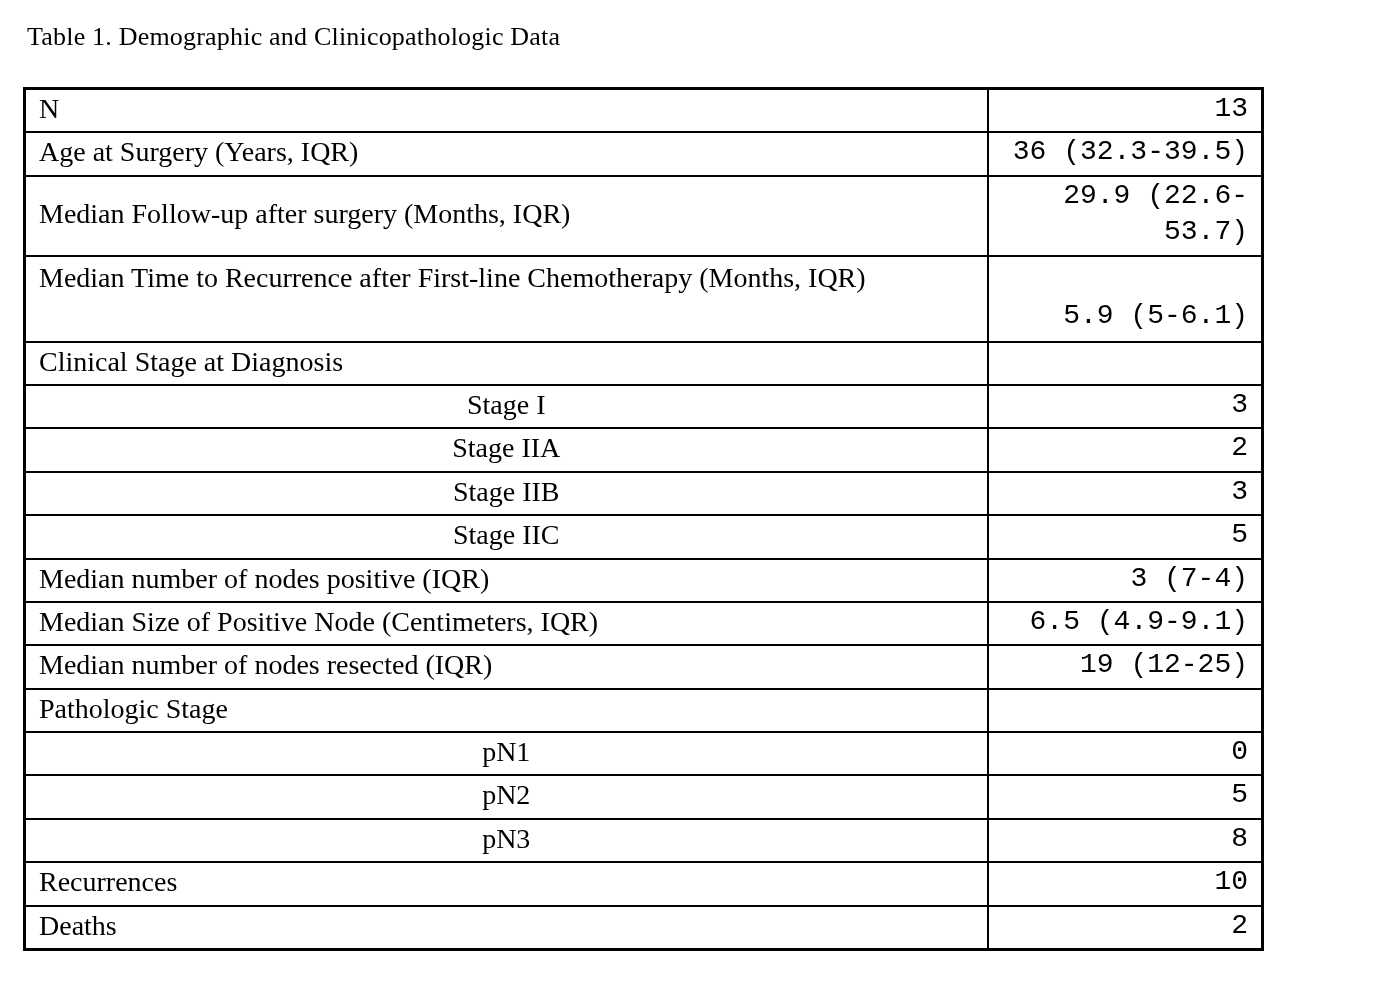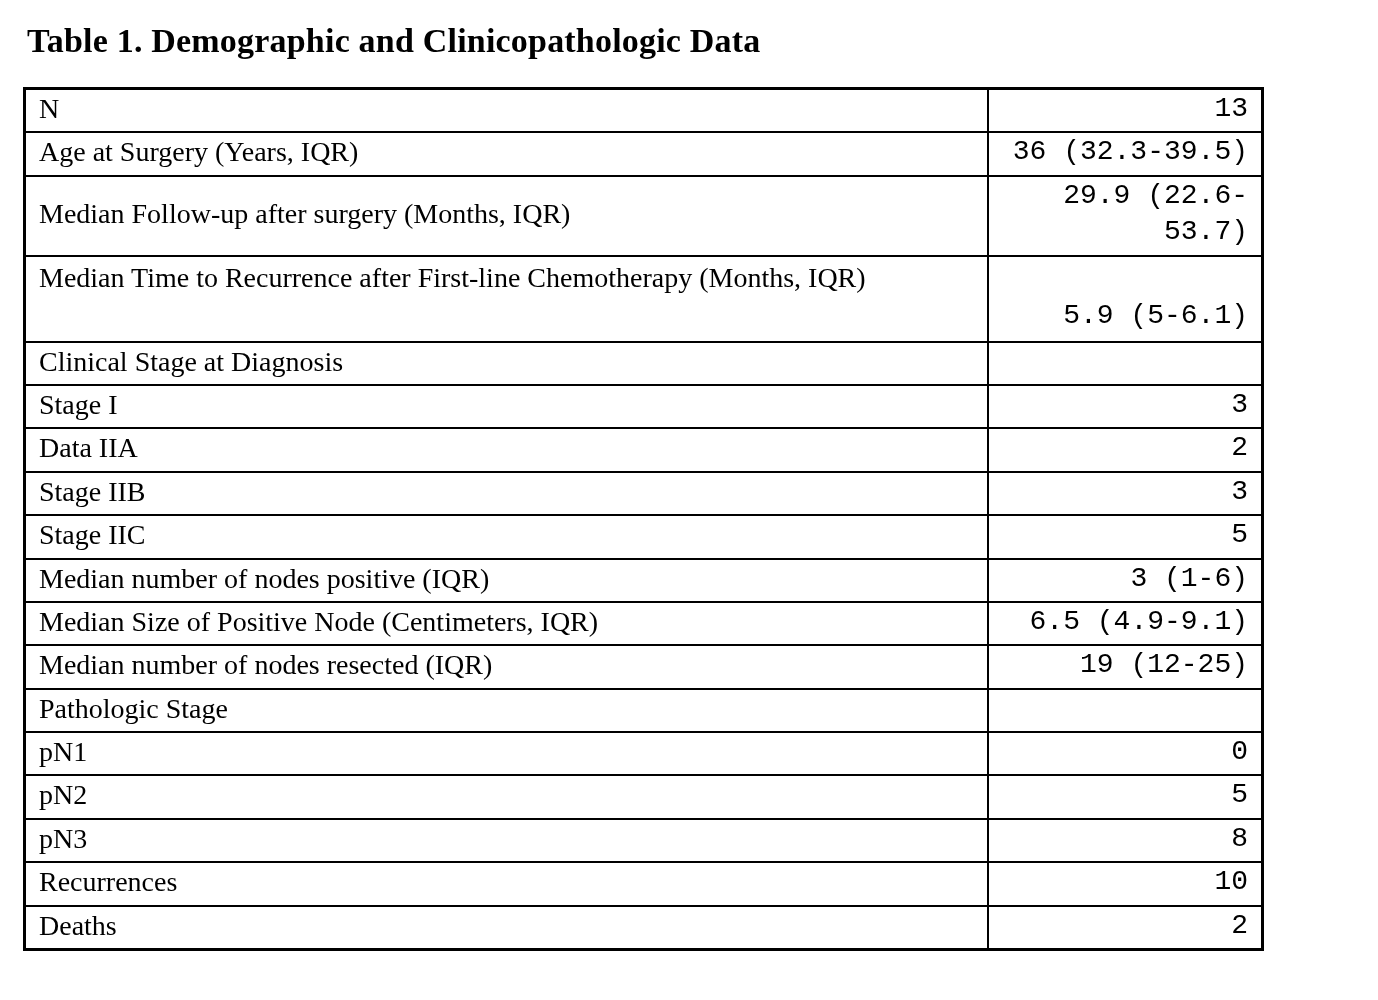--- a/index.html
+++ b/index.html
@@ -14,22 +14,22 @@
     width: 1378px;
     height: 1000px;
     background: #ffffff;
     overflow: hidden;
   }
   .doc-title {
     position: absolute;
     left: 27px;
     top: 22px;
     margin: 0;
-    font-size: 34px;
-    font-weight: bold;
+    font-size: 26px;
+    font-weight: normal;
     letter-spacing: 0.2px;
     white-space: nowrap;
   }
   table.data-table {
     position: absolute;
     left: 23px;
     top: 87px;
     border-collapse: collapse;
     table-layout: fixed;
     width: 1238px;
@@ -41,21 +41,21 @@
     border: 2px solid #000000;
     font-size: 28px;
     line-height: 1.3;
     padding: 1px 13px 4px 13px;
     vertical-align: middle;
     overflow: hidden;
   }
   tr.row { height: 43px; }
   tr.row.tall { height: 86px; }
   td.label { text-align: left; }
-  td.label.right { text-align: left; }
+  td.label.right { text-align: center; }
   td.value { text-align: right; font-family: Liberation Mono, monospace; }
   tr.tall td.label { vertical-align: top; padding-top: 3px; border-radius: 22px; }
   tr.tall td.value { vertical-align: bottom; padding-bottom: 6px; margin-left: 48px; }
   .label-text { display: inline-block; max-width: 905px; }
 </style>
 </head>
 <body>
 
 <div class="page">
   <h1 class="doc-title">Table 1. Demographic and Clinicopathologic Data</h1>
@@ -97,41 +97,41 @@
     <td class="value"></td>
   </tr>
         <tr class="row">
     <td class="label right">
       <span class="label-text">Stage I</span>
     </td>
     <td class="value">3</td>
   </tr>
         <tr class="row">
     <td class="label right">
-      <span class="label-text">Data IIA</span>
+      <span class="label-text">Stage IIA</span>
     </td>
     <td class="value">2</td>
   </tr>
         <tr class="row">
     <td class="label right">
       <span class="label-text">Stage IIB</span>
     </td>
     <td class="value">3</td>
   </tr>
         <tr class="row">
     <td class="label right">
       <span class="label-text">Stage IIC</span>
     </td>
     <td class="value">5</td>
   </tr>
         <tr class="row">
     <td class="label">
       <span class="label-text">Median number of nodes positive (IQR)</span>
     </td>
-    <td class="value">3 (1-6)</td>
+    <td class="value">3 (7-4)</td>
   </tr>
         <tr class="row">
     <td class="label">
       <span class="label-text">Median Size of Positive Node (Centimeters, IQR)</span>
     </td>
     <td class="value">6.5 (4.9-9.1)</td>
   </tr>
         <tr class="row">
     <td class="label">
       <span class="label-text">Median number of nodes resected (IQR)</span>

